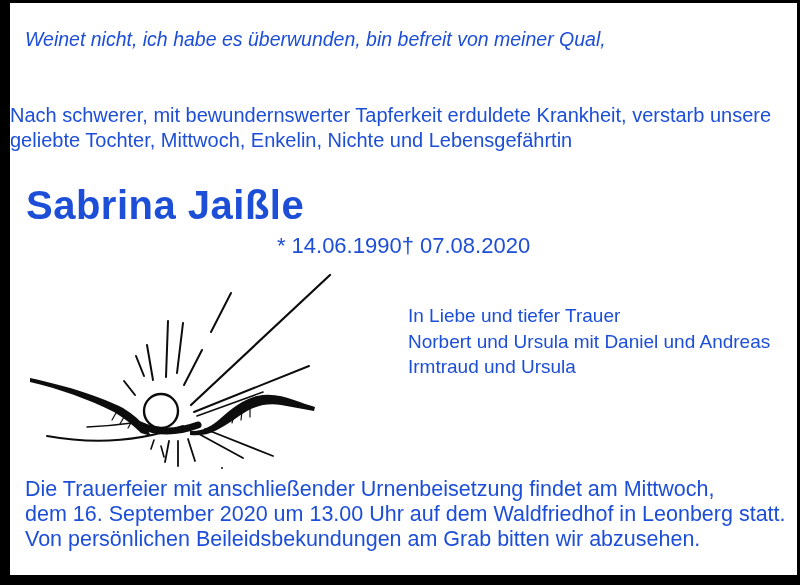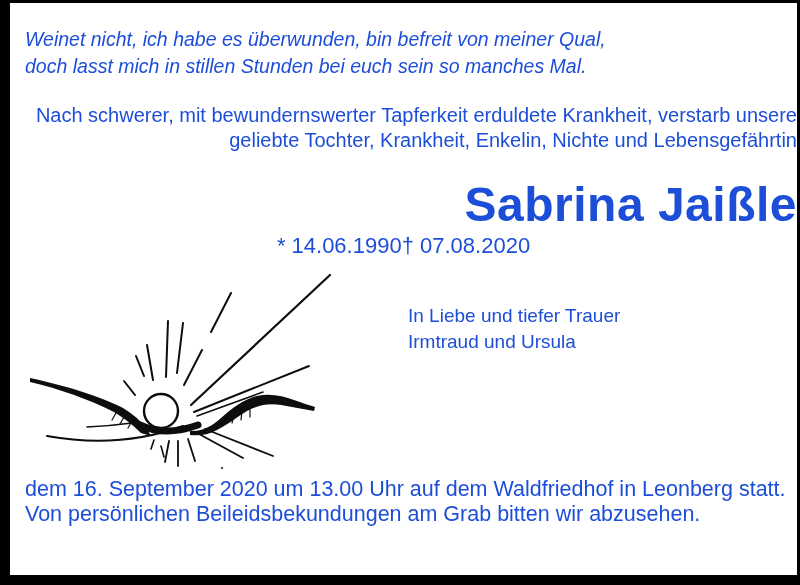--- a/index.html
+++ b/index.html
@@ -17,27 +17,28 @@
     font-family:Liberation Sans, sans-serif;
     color:#1d4ed8;
   }
   .verse {
     position:absolute; left:15px; top:23px;
     font-style:italic; font-size:19.5px; line-height:27px;
     white-space:nowrap;
   }
   .intro {
     position:absolute; left:0; right:0; top:100px;
-    text-align:right; font-size:20px; line-height:24.5px;
+    text-align:left; font-size:20px; line-height:24.5px;
     white-space:nowrap;
   }
   .name {
     position:absolute; left:0; right:0; top:182px;
-    text-align:right; font-weight:bold; font-size:48px; line-height:40px;
+    text-align:left; font-weight:bold; font-size:40px; line-height:40px;
     letter-spacing:0.5px;
+    padding-left:16px;
   }
   .dates {
     position:absolute; left:0; right:0; top:231px;
     display:flex; justify-content:center; 
     font-size:22px; line-height:24px;
   }
   .artwork {
     position:absolute; left:10px; top:262px;
     width:360px; height:210px;
   }
@@ -53,26 +54,25 @@
   }
   .line { display:block; }
 </style>
 </head>
 <body>
 
 <div class="page">
 
   <div class="verse">
     <span class="line">Weinet nicht, ich habe es überwunden, bin befreit von meiner Qual,</span>
-    <span class="line">doch lasst mich in stillen Stunden bei euch sein so manches Mal.</span>
   </div>
 
   <div class="intro">
     <span class="line">Nach schwerer, mit bewundernswerter Tapferkeit erduldete Krankheit, verstarb unsere</span>
-    <span class="line">geliebte Tochter, Krankheit, Enkelin, Nichte und Lebensgefährtin</span>
+    <span class="line">geliebte Tochter, Mittwoch, Enkelin, Nichte und Lebensgefährtin</span>
   </div>
 
   <div class="name">Sabrina Jaißle</div>
 
   <div class="dates">
     <span>* 14.06.1990</span>
     <span>† 07.08.2020</span>
   </div>
 
   <svg class="artwork" viewBox="0 0 360 210" xmlns="http://www.w3.org/2000/svg">
@@ -121,21 +121,23 @@
       <line x1="230" y1="143" x2="230" y2="152"></line>
     </g>
 
     <path d="M27,171 Q100,184 163,161" fill="none" stroke="#0d0d0d" stroke-width="2" stroke-linecap="round"></path>
     <path d="M67,162 Q90,161 112,158" fill="none" stroke="#0d0d0d" stroke-width="1.5" stroke-linecap="round"></path>
     <circle cx="202" cy="203" r="1" fill="#0d0d0d"></circle>
   </svg>
 
   <div class="mourners">
     <span class="line">In Liebe und tiefer Trauer</span>
+    <span class="line">Norbert und Ursula mit Daniel und Andreas</span>
     <span class="line">Irmtraud und Ursula</span>
   </div>
 
   <div class="funeral">
+    <span class="line">Die Trauerfeier mit anschließender Urnenbeisetzung findet am Mittwoch,</span>
     <span class="line">dem 16. September 2020 um 13.00 Uhr auf dem Waldfriedhof in Leonberg statt.</span>
     <span class="line">Von persönlichen Beileidsbekundungen am Grab bitten wir abzusehen.</span>
   </div>
 
 </div>
 
 </body></html>

